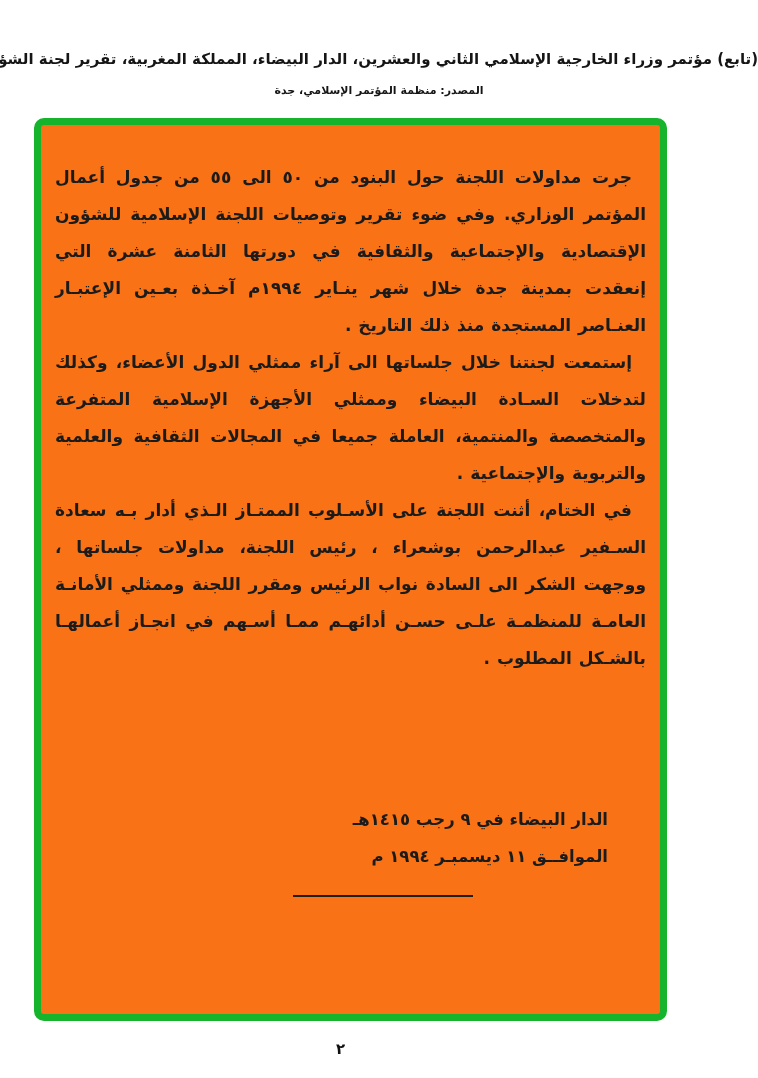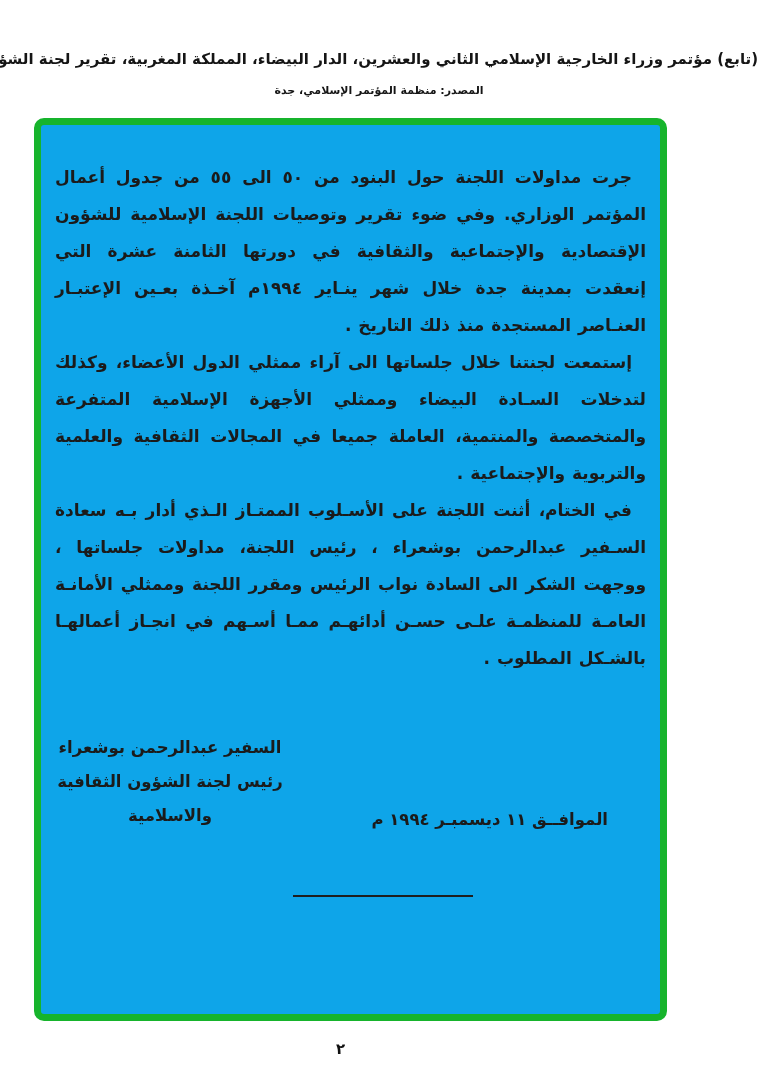--- a/index.html
+++ b/index.html
@@ -41,21 +41,21 @@
   .frame {
     position: absolute;
     left: 34px;
     top: 118px;
     width: 633px;
     height: 903px;
     box-sizing: border-box;
     border: 7px solid #16b42c;
     border-radius: 10px;
     padding: 34px 14px 0 14px;
-    background: #0ea5e9;
+    background: #f97316;
   }
   
   .body-text p {
     margin: 0;
     direction: rtl;
     text-align: justify;
     text-indent: 14px;
     font-size: 17px;
     font-weight: bold;
     line-height: 37px;
@@ -117,26 +117,23 @@
   </div>
 
   <div class="frame">
 
     <div class="body-text">
       <p>جرت مداولات اللجنة حول البنود من ٥٠ الى ٥٥ من جدول أعمال المؤتمر الوزاري. وفي ضوء تقرير وتوصيات اللجنة الإسلامية للشؤون الإقتصادية والإجتماعية والثقافية في دورتها الثامنة عشرة التي إنعقدت بمدينة جدة خلال شهر ينـاير ١٩٩٤م آخـذة بعـين الإعتبـار العنـاصر المستجدة منذ ذلك التاريخ .</p>
       <p>إستمعت لجنتنا خلال جلساتها الى آراء ممثلي الدول الأعضاء، وكذلك لتدخلات السـادة البيضاء وممثلي الأجهزة الإسلامية المتفرعة والمتخصصة والمنتمية، العاملة جميعا في المجالات الثقافية والعلمية والتربوية والإجتماعية .</p>
       <p>في الختام، أثنت اللجنة على الأسـلوب الممتـاز الـذي أدار بـه سعادة السـفير عبدالرحمن بوشعراء ، رئيس اللجنة، مداولات جلساتها ، ووجهت الشكر الى السادة نواب الرئيس ومقرر اللجنة وممثلي الأمانـة العامـة للمنظمـة علـى حسـن أدائهـم ممـا أسـهم في انجـاز أعمالهـا بالشـكل المطلوب .</p>
     </div>
 
-    <div class="signature">
-      <div>السفير عبدالرحمن بوشعراء</div>
-      <div>رئيس لجنة الشؤون الثقافية والاسلامية</div>
-    </div>
 
     <div class="dateline">
+      <div>الدار البيضاء في ٩ رجب ١٤١٥هـ</div>
       <div>الموافــق ١١ ديسمبـر ١٩٩٤ م</div>
     </div>
 
     <div class="sig-rule"></div>
 
   </div>
 
   <div class="page-number">٢</div>
 
 </div>

